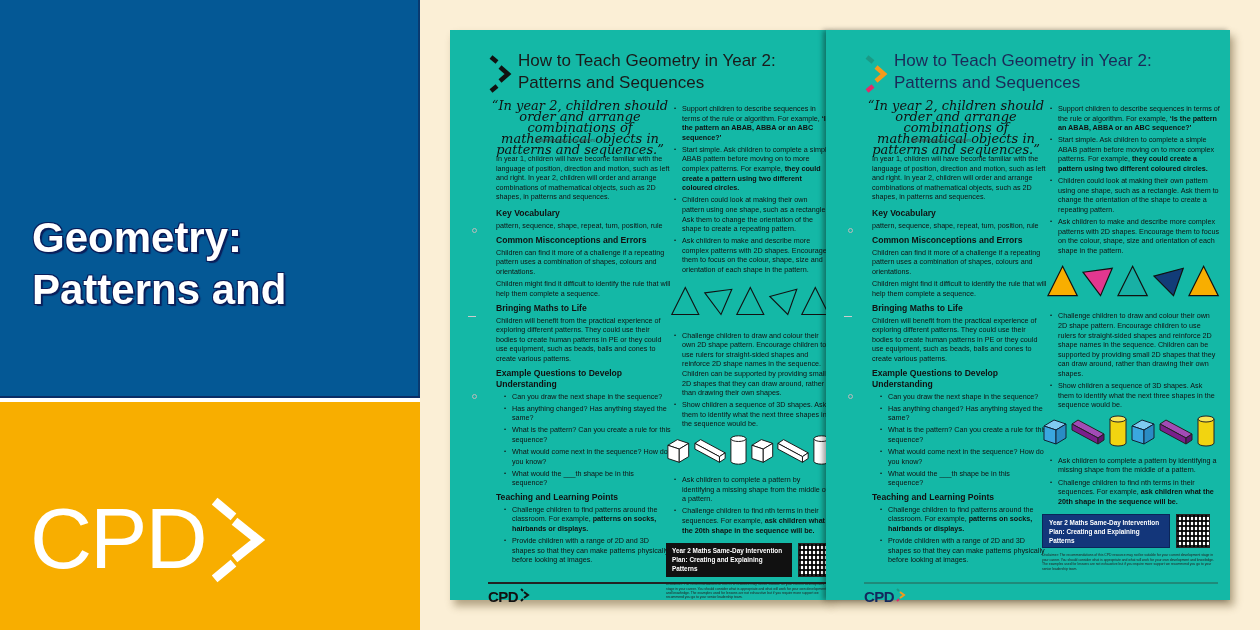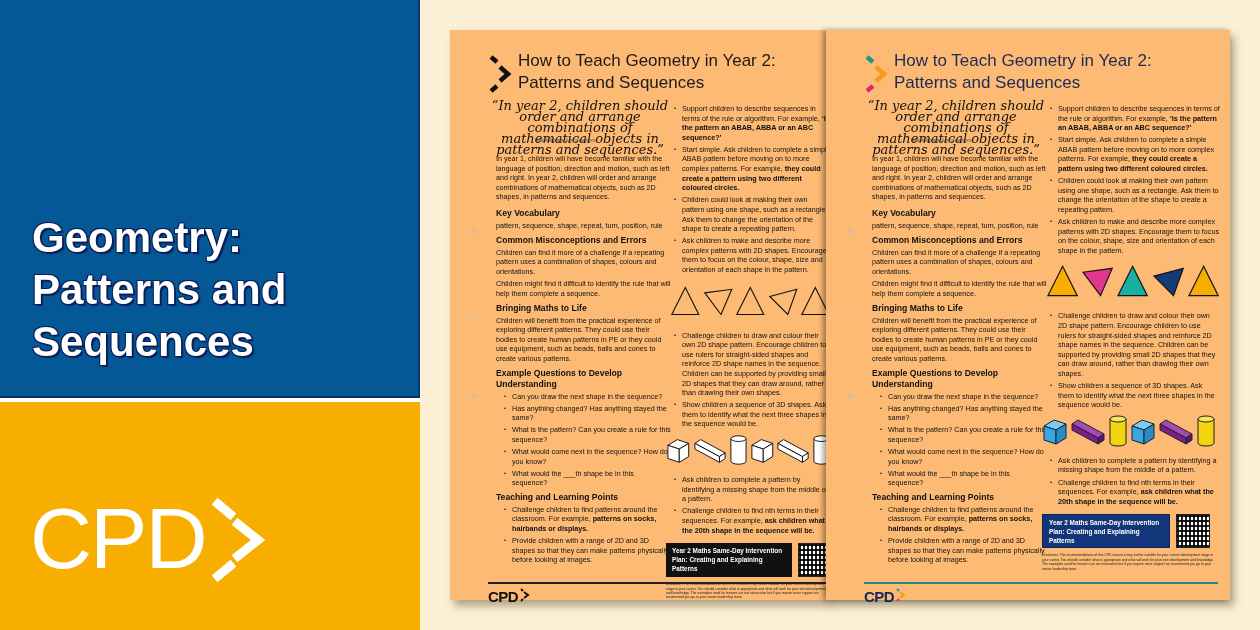--- a/index.html
+++ b/index.html
@@ -10,21 +10,21 @@
   .left-panel { position: absolute; left: 0; top: 0; width: 420px; height: 630px; }
   .left-blue { position: absolute; left: 0; top: 0; width: 420px; height: 396px; background: #045895; border-right: 2px solid #0a3a70; }
   .left-divider { position: absolute; left: 0; top: 396px; width: 420px; height: 6px; background: #ffffff; border-top: 2px solid #0a2d66; }
   .left-yellow { position: absolute; left: 0; top: 402px; width: 420px; height: 228px; background: #f8ae00; }
   .subtitle { position: absolute; left: 32px; top: 168px; font-size: 31px; color: #ffffff; text-shadow: 0 0 2px #0a1e5a, 1px 1px 1px #0a1e5a; }
   .main-title { position: absolute; left: 32px; top: 212px; font-size: 42px; font-weight: bold; color: #ffffff; line-height: 52px; text-shadow: -1px -1px 0 #0a1e5a, 1px -1px 0 #0a1e5a, -1px 1px 0 #0a1e5a, 2px 2px 1px #0a1e5a; }
   .cpd-big { position: absolute; left: 30px; top: 495px; font-size: 86px; color: #ffffff; letter-spacing: -2px; line-height: 1; }
   .cpd-big-icon { position: absolute; left: 212px; top: 494px; }
 
   
-  .page { position: absolute; background: #fdba74; box-shadow: 4px 6px 8px rgba(90,70,30,0.45); font-family: "Liberation Sans", sans-serif; color: #111; }
+  .page { position: absolute; background: #14b8a6; box-shadow: 4px 6px 8px rgba(90,70,30,0.45); font-family: "Liberation Sans", sans-serif; color: #111; }
   .page1 { left: 450px; top: 30px; width: 378px; height: 570px; }
   .page2 { left: 826px; top: 30px; width: 404px; height: 570px; box-shadow: -3px 0 5px rgba(0,0,0,0.35), 4px 6px 8px rgba(90,70,30,0.45); }
 
   .pg-logo { position: absolute; left: 38px; top: 24px; }
   .pg-title { position: absolute; left: 68px; top: 20px; font-size: 17px; line-height: 22px; font-weight: normal; }
   .page1 .pg-title { color: #1a1a1a; }
   .page2 .pg-title { color: #1b2a58; }
 
   .quote { position: absolute; left: 25px; top: 70px; width: 180px; text-align: center; font-family: "DejaVu Serif", serif; font-style: italic; font-size: 13px; line-height: 11px; margin-left: 15px; }
   .quote-src { position: absolute; left: 25px; top: 108px; width: 180px; text-align: center; font-size: 4.5px; color: #444; }
@@ -64,21 +64,20 @@
 </head>
 <body>
 
 <div class="left-panel">
   <div class="left-blue"></div>
   <div class="left-divider"></div>
   <div class="left-yellow"></div>
   <div class="main-title">
     <div>Geometry:</div>
     <div>Patterns and</div>
-    <div>Sequences</div>
   </div>
   <div class="cpd-big">CPD</div>
   <svg class="cpd-big-icon" width="60" height="90" viewBox="0 0 60 90">
     <polyline points="6,10 18,20" stroke="#fff" stroke-width="9" fill="none" stroke-linecap="square"></polyline>
     <polyline points="26,30 46,46 26,62" stroke="#fff" stroke-width="9" fill="none" stroke-linecap="square" stroke-linejoin="miter"></polyline>
     <polyline points="18,72 6,82" stroke="#fff" stroke-width="9" fill="none" stroke-linecap="square"></polyline>
   </svg>
 </div>
 
 <div class="page page1">

